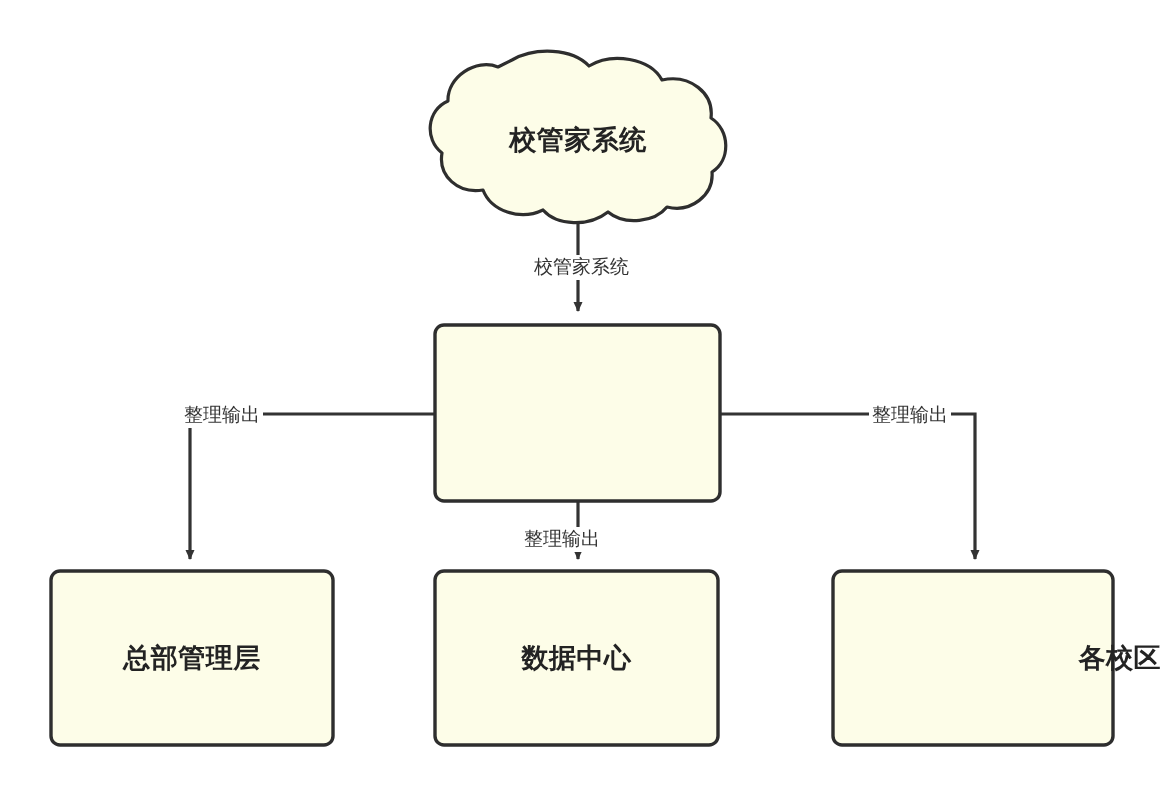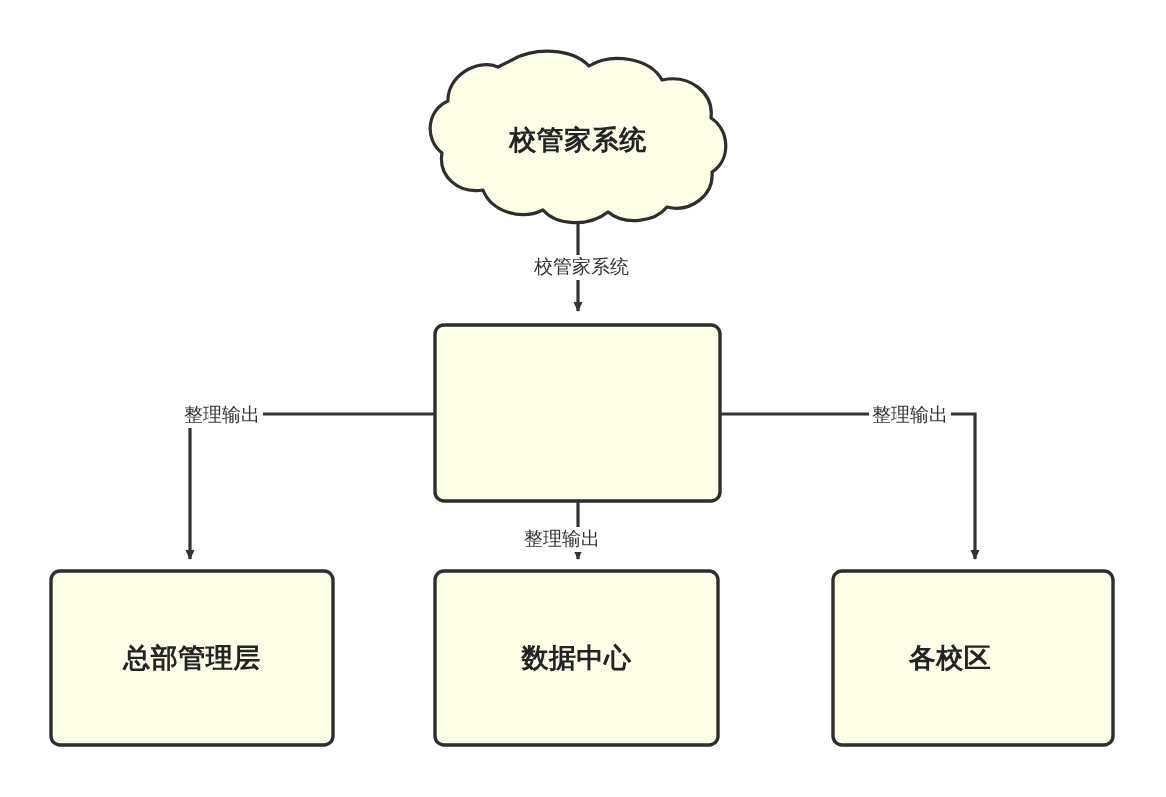--- a/index.html
+++ b/index.html
@@ -122,21 +122,21 @@
 
 
   <div class="node-label box-label" style="left:51px; top:571px; width:282px; height:174px;">
     <span class="ln">总部管理层</span>
   </div>
 
   <div class="node-label box-label" style="left:435px; top:571px; width:283px; height:174px;">
     <span class="ln">数据中心</span>
   </div>
 
-  <div class="node-label box-label" style="left:810px; top:571px; width:280px; height:174px;">
+  <div class="node-label box-label" style="left:881px; top:571px; width:280px; height:174px;align-items:flex-end;">
     <span class="ln">各校区</span>
   </div>
 
   <div class="edge-label" style="left:531px; top:255px;">校管家系统</div>
 
   <div class="edge-label" style="left:181px; top:403px;">整理输出</div>
 
   <div class="edge-label" style="left:521px; top:527px;">整理输出</div>
 
   <div class="edge-label" style="left:869px; top:403px;">整理输出</div>

